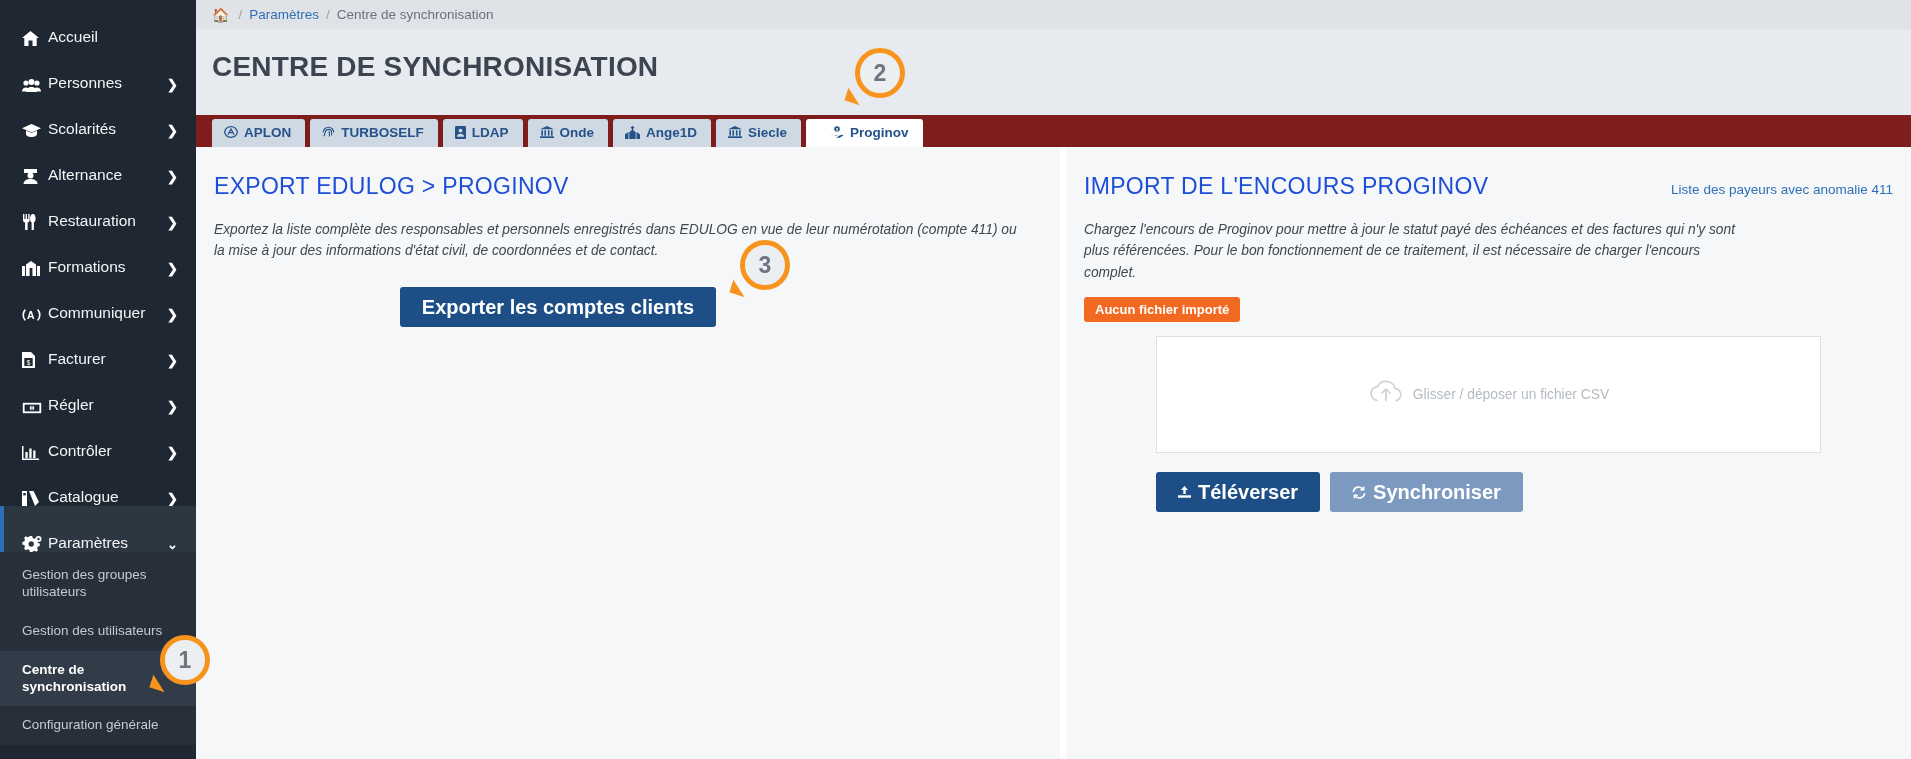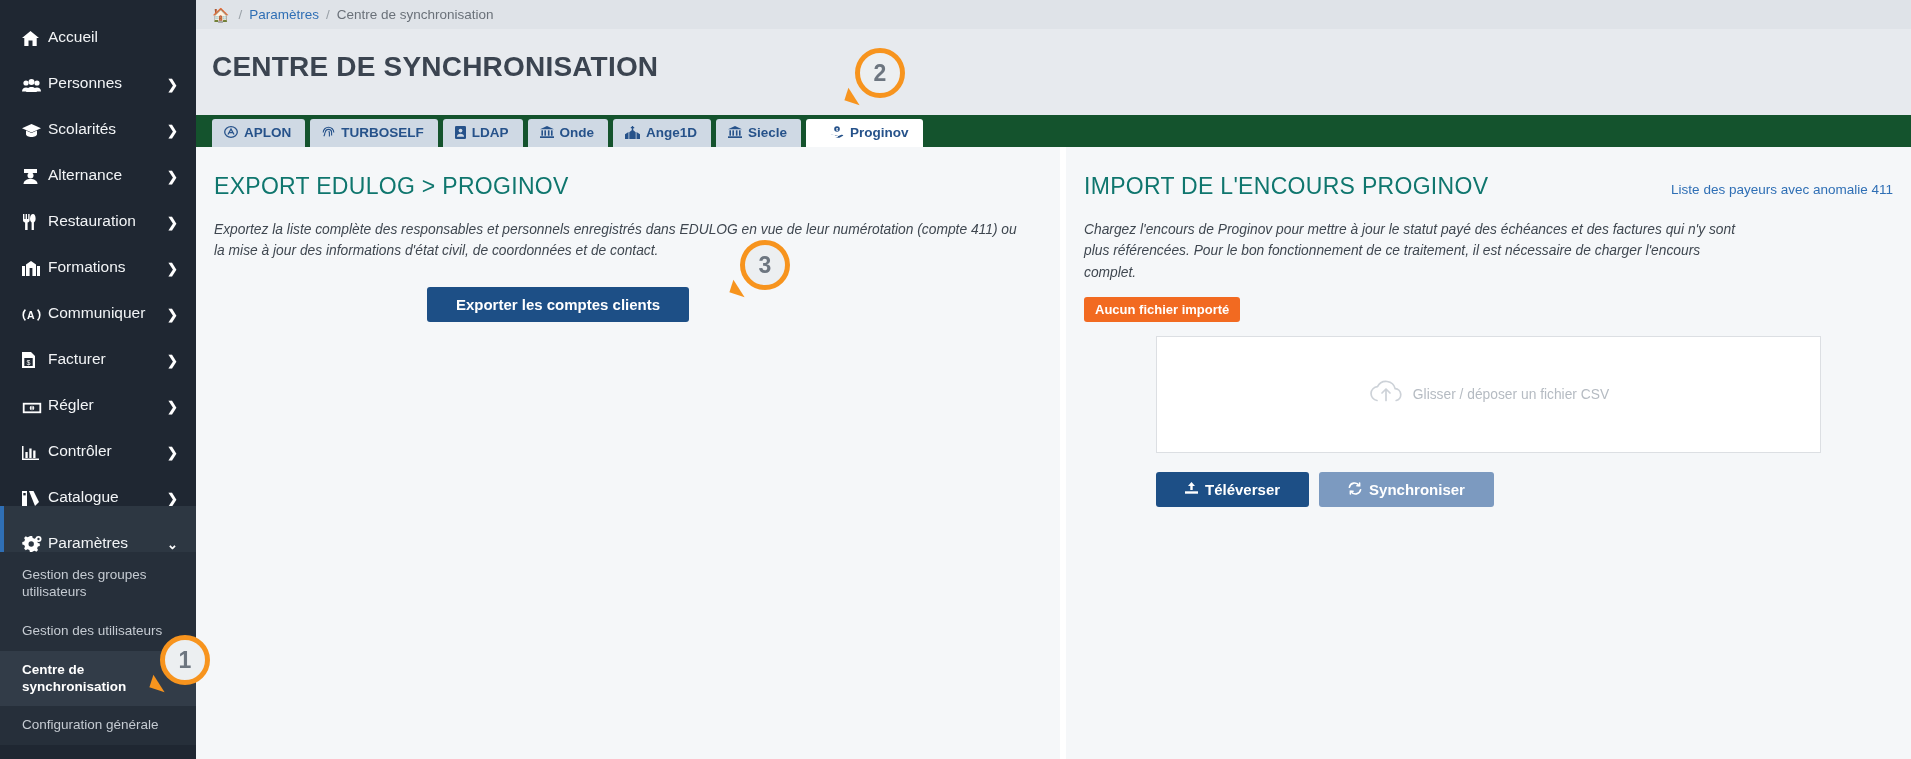--- a/index.html
+++ b/index.html
@@ -73,21 +73,21 @@
     background: #e7eaee;
     padding: 22px 16px 0 16px;
     height: 86px;
   }
   .page-title {
     font-size: 28px; font-weight: bold; color: #3b4450;
     letter-spacing: .2px;
   }
 
   .tabs {
-    background: #14532d;
+    background: #7f1d1d;
     display: flex; align-items: flex-end;
     padding-left: 16px; height: 32px;
     position: relative;
   }
   .tab {
     background: #cfd9e4; color: #26528a;
     font-size: 13.5px; font-weight: bold;
     padding: 7px 14px 8px 12px;
     margin-right: 5px;
     border-radius: 3px 3px 0 0;
@@ -107,40 +107,40 @@
   .panel {
     background: #f5f7f9;
     padding: 26px 18px 24px 18px;
   }
   .panel.left { width: 870px; flex: 0 0 870px; border-right: 6px solid #ffffff; }
   .panel.right { flex: 1 1 auto; position: relative; }
   .panel-head {
     display: flex; align-items: baseline; justify-content: space-between;
   }
   .panel-title {
-    font-size: 23px; color: #0f766e; font-weight: normal;
+    font-size: 23px; color: #1d4ed8; font-weight: normal;
     letter-spacing: .3px;
   }
   .panel-link {
     font-size: 13.5px; color: #2f6fb5; text-decoration: none; cursor: pointer;
   }
   .panel-desc {
     margin-top: 19px;
     font-size: 13.8px; color: #3f4750; line-height: 1.55;
     max-width: 805px;
     font-style: italic;
   }
   .panel.right .panel-desc { max-width: 660px; }
 
   .btn {
     display: inline-flex; align-items: center; gap: 7px;
     border: none; border-radius: 3px;
-    font-size: 15px; font-weight: bold;
+    font-size: 20px; font-weight: bold;
     color: #ffffff; cursor: pointer;
-    padding: 10px 29px; line-height: 1;
+    padding: 10px 22px; line-height: 1;
     font-family: "Liberation Sans", sans-serif;
   }
   .btn-primary { background: #1d4f86; }
   .btn-muted { background: #7c9ac0; }
   .export-row {
     margin-top: 25px; display: flex; justify-content: center;
     padding-right: 140px;
   }
   .badge-row { margin-top: 14px; display: flex; }
   .badge {

